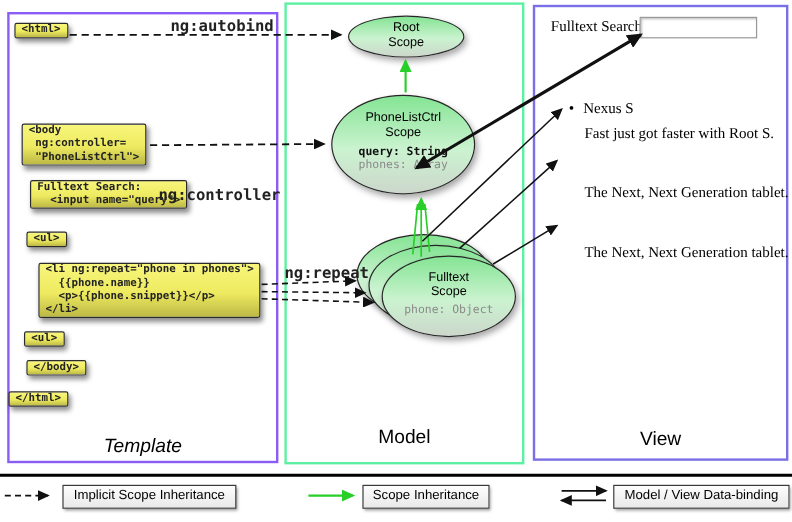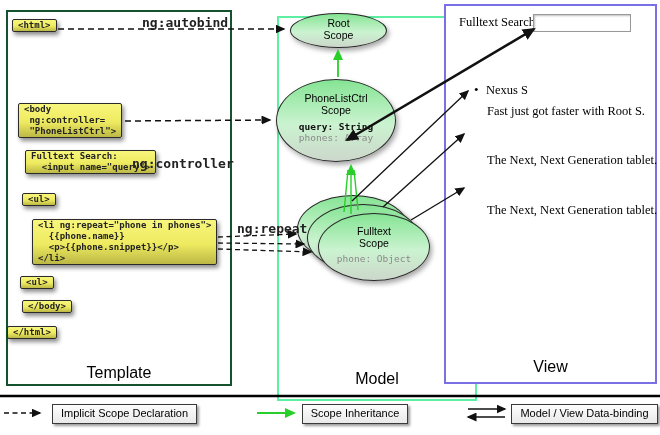--- a/index.html
+++ b/index.html
@@ -1,21 +1,21 @@
 <!DOCTYPE html>
 <html><head>
 <meta charset="utf-8">
 <style>
   html,body{margin:0;padding:0;background:#fff;}
   #stage{position:relative;width:660px;height:435px;background:#fff;overflow:hidden;
          font-family:"Liberation Sans",sans-serif;}
   
   .col{position:absolute;background:#fff;}
-  #col-template{left:6px;top:10px;width:222px;height:372px;border:2px solid #14532d;}
-  #col-model{left:237px;top:16px;width:196px;height:381px;border:2px solid #5df0a2;margin-left:40px;}
+  #col-template{left:6px;top:10px;width:222px;height:372px;border:2px solid #8b5cf6;font-style:italic;}
+  #col-model{left:237px;top:2px;width:196px;height:381px;border:2px solid #5df0a2;}
   #col-view{left:444px;top:4px;width:209px;height:376px;border:2px solid #7a6fe4;}
   .col-label{position:absolute;width:100%;text-align:center;top:352px;font-size:16px;color:#000;}
   
   .code-box{position:absolute;z-index:4;background:linear-gradient(180deg,#f8f67c 0%,#eeea60 55%,#bcb845 100%);
     border:1.5px solid #2b2b2b;border-radius:2px;box-shadow:2px 3px 4px rgba(0,0,0,.45);
     font-family:"DejaVu Sans Mono",monospace;font-size:9px;line-height:11px;font-weight:bold;
     color:#222;padding:0 5px;white-space:pre;}
   
   .scope{position:absolute;z-index:3;border:1.8px solid #262626;border-radius:50%;
     background:linear-gradient(180deg,#85e494 0%,#cbf3d0 55%,#ccd7cb 100%);
@@ -102,21 +102,21 @@
   <div class="serif" id="search-label">Fulltext Search:</div>
   <input id="search-input" type="text" value="" style="">
 
   <div class="v-item serif" style="top:82px;"><span class="bullet">•</span><span>Nexus S</span></div>
   <div class="v-desc serif" style="top:104px;">Fast just got faster with Root S.</div>
 
   <div class="v-desc serif" style="top:153px;">The Next, Next Generation tablet.</div>
 
   <div class="v-desc serif" style="top:203px;">The Next, Next Generation tablet.</div>
 
-  <div class="legend-box" id="legend-box-implicit">Implicit Scope Declaration</div>
+  <div class="legend-box" id="legend-box-implicit">Implicit Scope Inheritance</div>
   <div class="legend-box" id="legend-box-inheritance">Scope Inheritance</div>
   <div class="legend-box" id="legend-box-binding">Model / View Data-binding</div>
 
   <svg id="overlay" width="660" height="435" viewBox="0 0 660 435">
     <defs>
       <marker id="mBlack" markerUnits="userSpaceOnUse" markerWidth="11" markerHeight="9" refX="8.5" refY="4.5" orient="auto-start-reverse">
         <path d="M0,0 L10,4.5 L0,9 z" fill="#111"></path>
       </marker>
       <marker id="mBlackBig" markerUnits="userSpaceOnUse" markerWidth="15" markerHeight="12" refX="11" refY="6" orient="auto-start-reverse">
         <path d="M0,0 L13,6 L0,12 z" fill="#111"></path>

